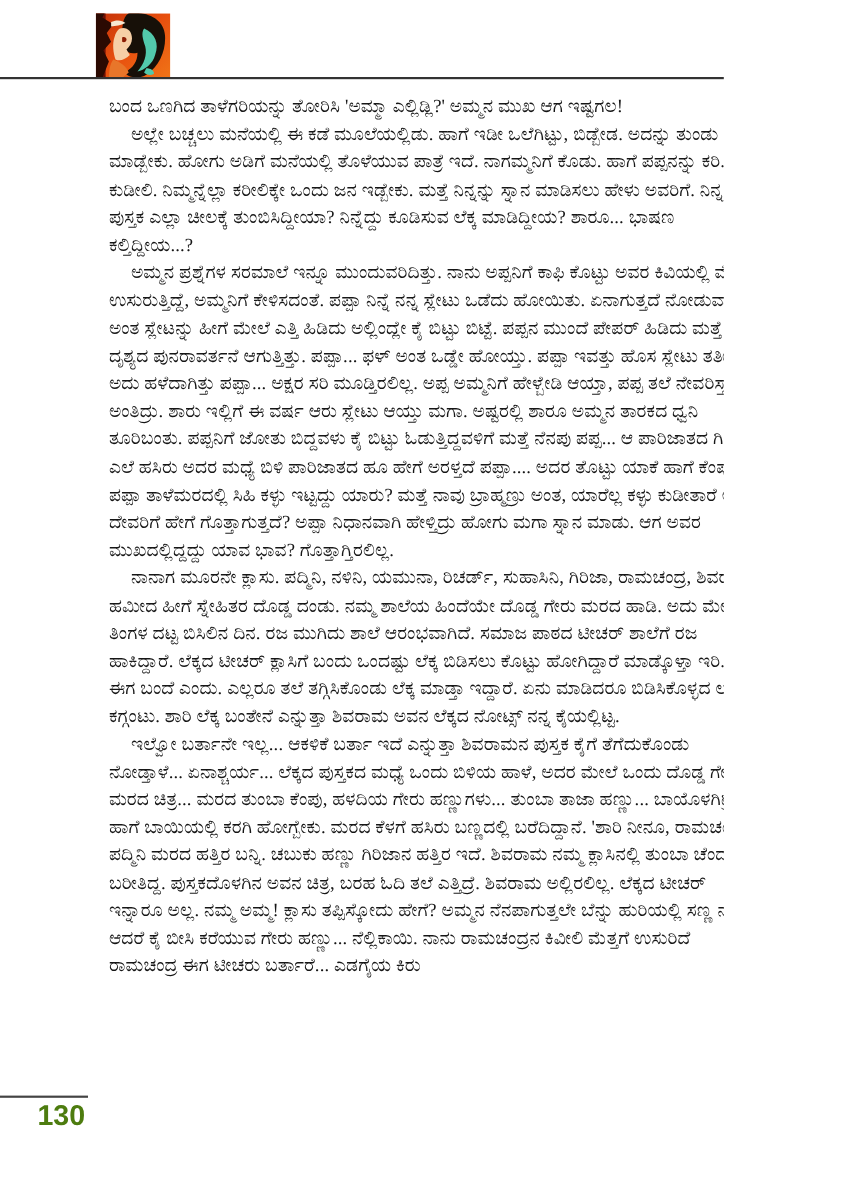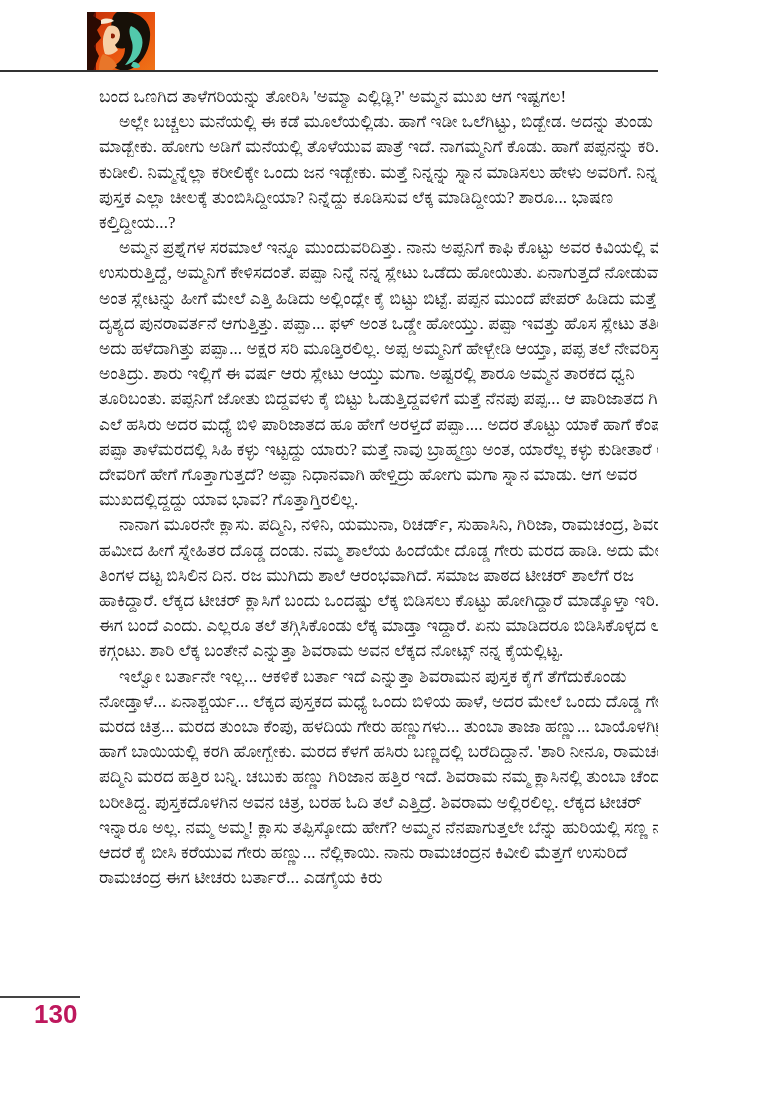--- a/index.html
+++ b/index.html
@@ -67,21 +67,21 @@
     height: 2px;
     background: #444444;
   }
   .page-number {
     position: absolute;
     left: 34px;
     top: 999px;
     font-size: 26px;
     font-weight: bold;
     font-family: "Liberation Sans", "DejaVu Sans", sans-serif;
-    color: #be185d;
+    color: #4d7c0f;
   }
 </style>
 </head>
 <body>
 
 <div class="page">
 
   <header>
     <div class="logo">
       <svg width="68" height="59" viewBox="0 0 68 59" xmlns="http://www.w3.org/2000/svg">

